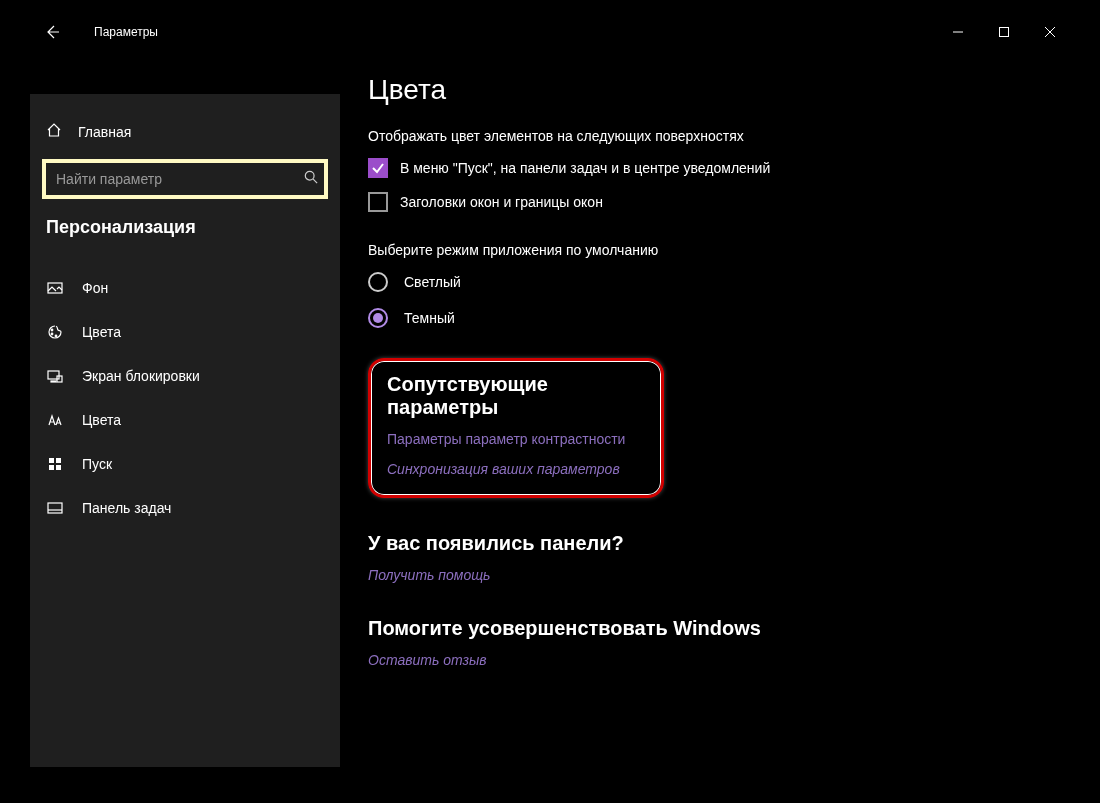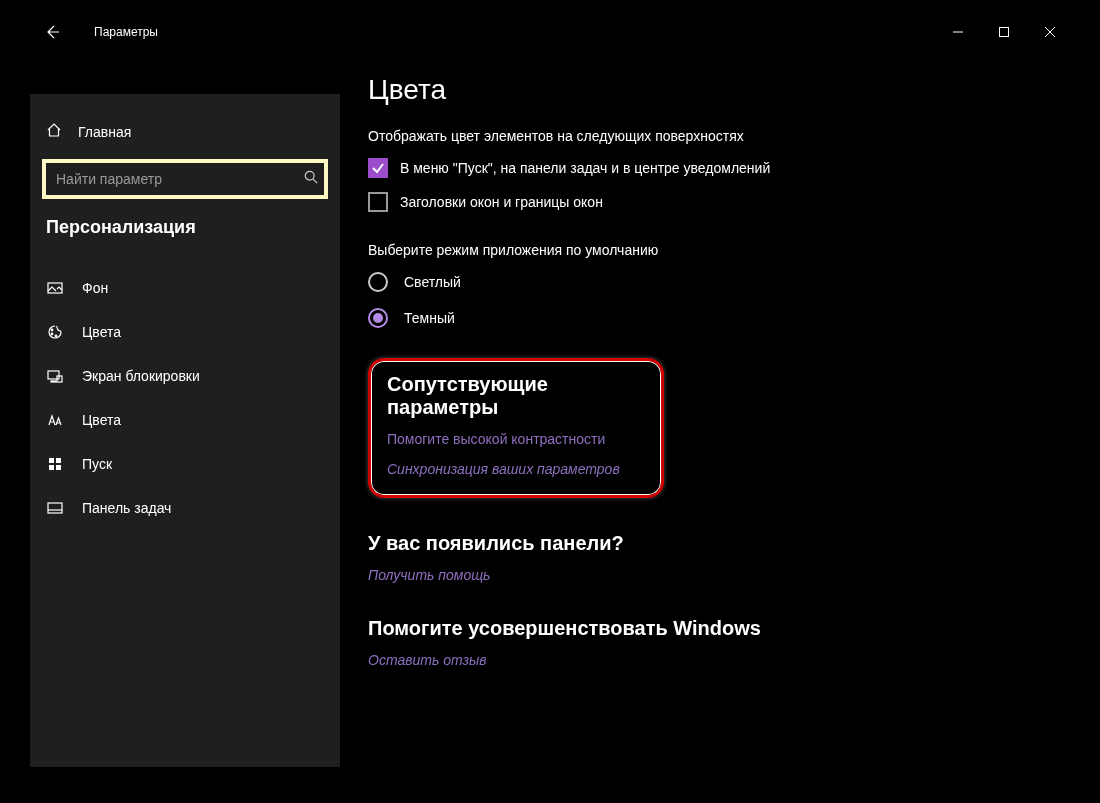--- a/index.html
+++ b/index.html
@@ -207,21 +207,21 @@
           <span class="radio-label">Светлый</span>
         </div>
         <div class="radio-row">
           <div class="radio checked"></div>
           <span class="radio-label">Темный</span>
         </div>
       </div>
 
       <div class="highlight-box">
         <div class="section-heading">Сопутствующие параметры</div>
-        <a class="link">Помогите высокой контрастности</a>
+        <a class="link">Параметры параметр контрастности</a>
         <a class="link">Синхронизация ваших параметров</a>
       </div>
 
       <div class="section-block">
         <div class="section-heading">У вас появились панели?</div>
         <a class="link">Получить помощь</a>
       </div>
 
       <div class="section-block">
         <div class="section-heading">Помогите усовершенствовать Windows</div>

